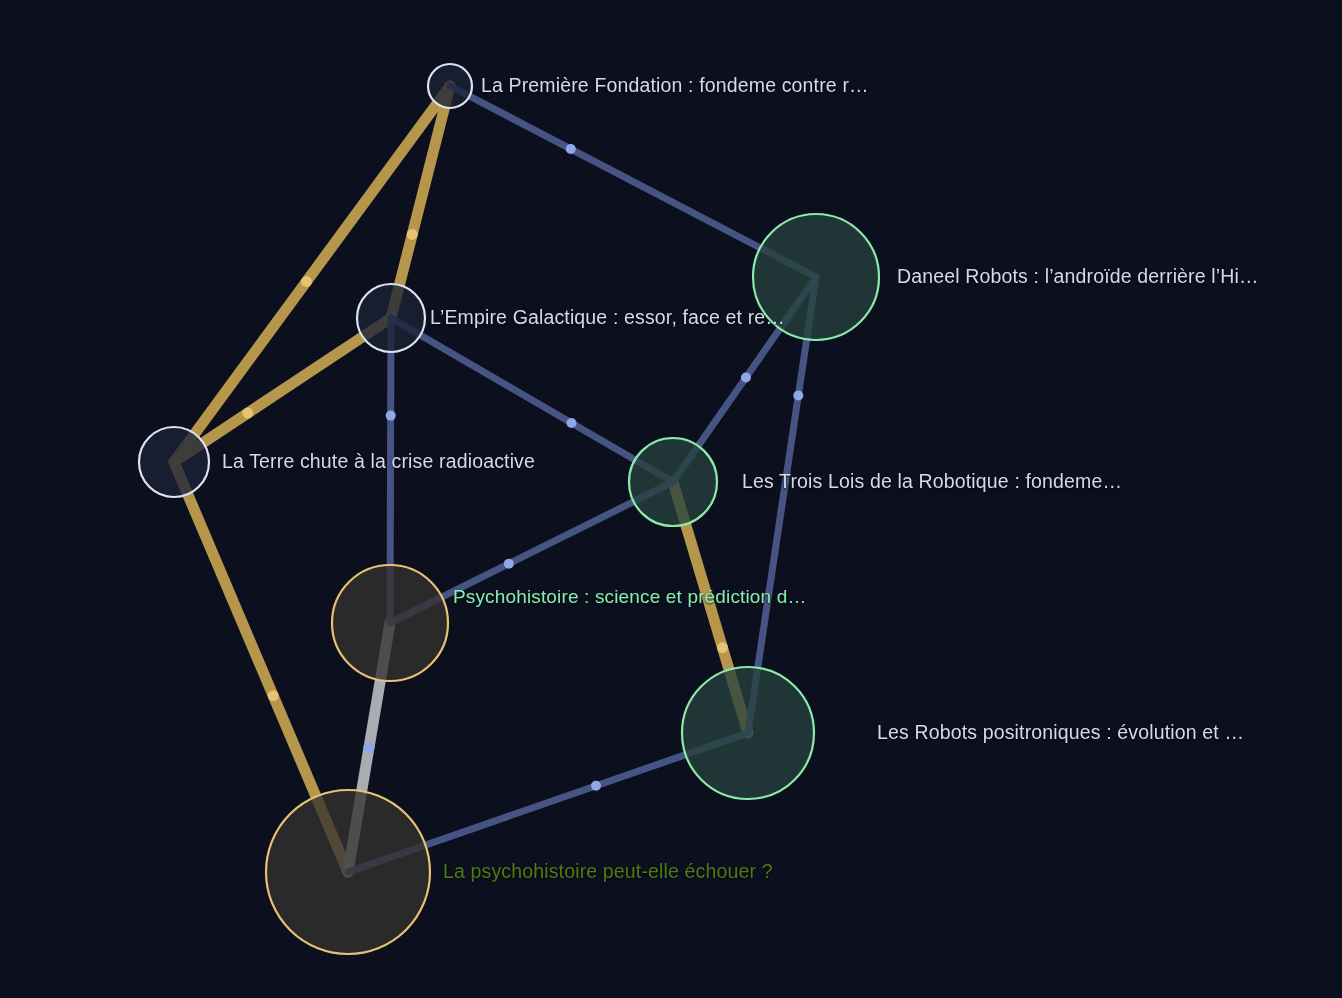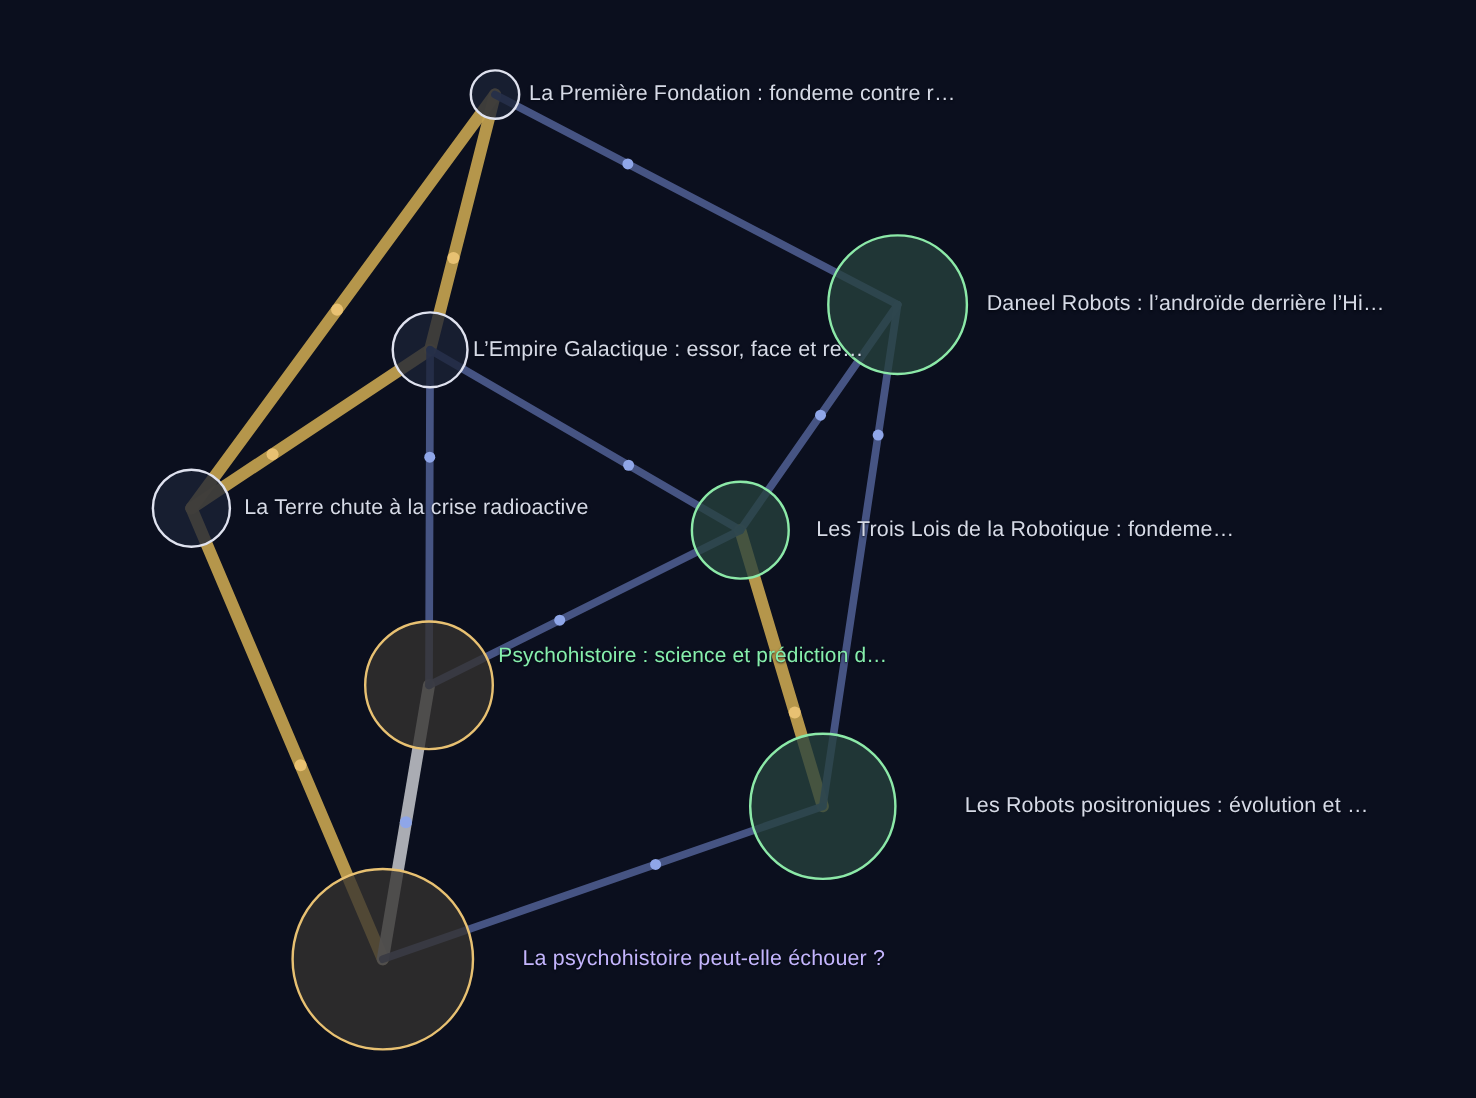--- a/index.html
+++ b/index.html
@@ -104,15 +104,15 @@
       </g>
   </svg>
   <div id="labels-layer">
       <div class="node-label" style="left: 481px; top: 86px; color: rgb(214, 218, 230); font-size: 19.5px;">La Première Fondation : fondeme contre r…</div>
       <div class="node-label" style="left: 897px; top: 277px; color: rgb(214, 218, 230); font-size: 19.5px;">Daneel Robots : l’androïde derrière l’Hi…</div>
       <div class="node-label" style="left: 430px; top: 318px; color: rgb(214, 218, 230); font-size: 19.5px;">L’Empire Galactique : essor, face et re…</div>
       <div class="node-label" style="left: 222px; top: 462px; color: rgb(214, 218, 230); font-size: 19.5px;">La Terre chute à la crise radioactive</div>
       <div class="node-label" style="left: 726px; top: 482px; color: rgb(214, 218, 230); font-size: 19.5px; margin-left: 16px;">Les Trois Lois de la Robotique : fondeme…</div>
       <div class="node-label" style="left: 453px; top: 596px; color: #86efac; font-size: 19px;">Psychohistoire : science et prédiction d…</div>
       <div class="node-label" style="left: 829px; top: 733px; color: rgb(214, 218, 230); font-size: 19.5px; margin-left: 48px;">Les Robots positroniques : évolution et …</div>
-      <div class="node-label" style="left: 443px; top: 872px; color: #c4b5fd; font-size: 19.5px; margin-left: 32px;">La psychohistoire peut-elle échouer ?</div>
+      <div class="node-label" style="left: 443px; top: 872px; color: #4d7c0f; font-size: 19.5px;">La psychohistoire peut-elle échouer ?</div>
     </div>
 </div>
 
 </body></html>

